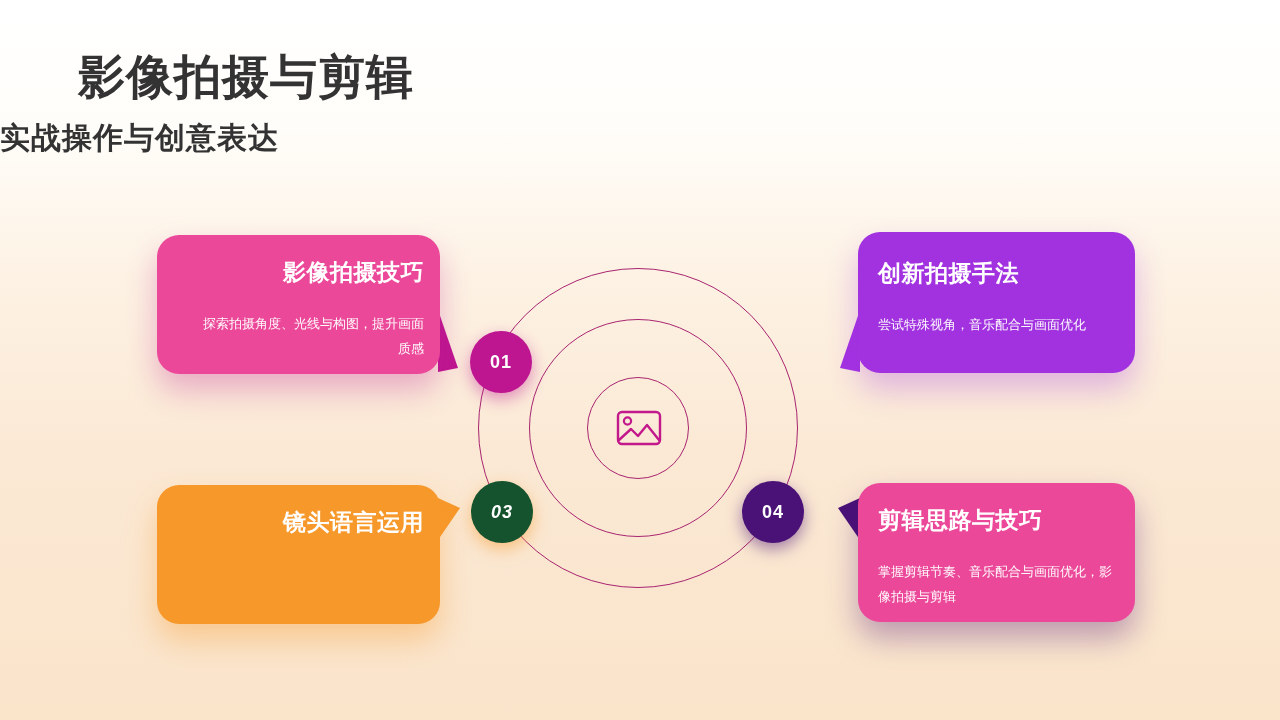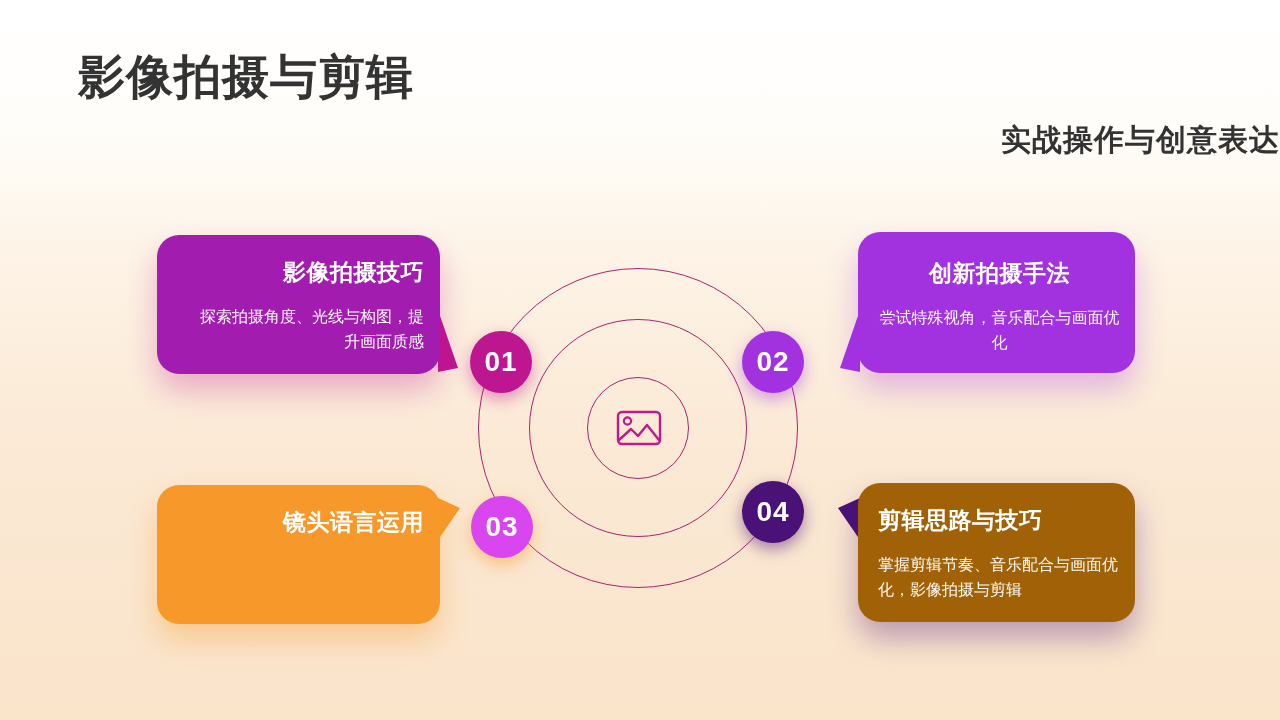--- a/index.html
+++ b/index.html
@@ -6,62 +6,62 @@
   body{
     width:1280px;height:720px;position:relative;overflow:hidden;
     font-family:"Liberation Sans","DejaVu Sans",sans-serif;
     background:linear-gradient(180deg,#ffffff 0%,#fffdf9 18%,#fdf2e4 38%,#fbe9d5 62%,#fae4ca 100%);
   }
   .page-title{
     position:absolute;left:78px;top:55px;
     font-size:47px;line-height:44px;font-weight:800;color:#333333;letter-spacing:1px;
   }
   .page-subtitle{
-    position:absolute;left:0;right:0;top:121px;text-align:right;
-    font-size:30px;line-height:38px;font-weight:800;color:#333333;letter-spacing:1px;
+    position:absolute;left:0;right:0;top:121px;text-align:left;
+    font-size:30px;line-height:38px;font-weight:800;color:#333333;letter-spacing:1px;font-family:Liberation Mono, monospace;
   }
   .diagram{position:absolute;left:0;top:0;width:1280px;height:720px;}
   .ring{
     position:absolute;border:1.6px solid #a82470;border-radius:50%;
     background:transparent;z-index:1;box-sizing:border-box;
   }
   .ring-outer{left:478px;top:268px;width:320px;height:320px;}
   .ring-middle{left:529px;top:319px;width:218px;height:218px;}
   .ring-inner{left:587px;top:377px;width:102px;height:102px;}
   .center-icon{position:absolute;left:616px;top:409px;z-index:2;}
   .card{
     position:absolute;border-radius:22px;color:#ffffff;z-index:3;box-sizing:border-box;
   }
   .card-title{font-size:23px;line-height:32px;font-weight:800;letter-spacing:0.5px;}
-  .card-body{font-size:16px;line-height:25px;margin-top:16px;font-weight:400;opacity:.97;}
-  .card1{left:157px;top:235px;width:283px;height:139px;background:#a21caf;
+  .card-body{font-size:13px;line-height:25px;margin-top:23px;font-weight:400;opacity:.97;}
+  .card1{left:157px;top:235px;width:283px;height:139px;background:#ec4899;
          padding:21px 16px 0 35px;text-align:right;
          box-shadow:0 16px 30px rgba(190,22,144,.30);}
   .card2{left:858px;top:232px;width:277px;height:141px;background:#a232e0;
-         padding:25px 14px 8px 20px;text-align:center;
+         padding:25px 14px 8px 20px;text-align:left;
          box-shadow:0 16px 30px rgba(162,50,224,.30);}
   .card3{left:157px;top:485px;width:283px;height:139px;background:#f7982a;
          padding:21px 16px 8px 35px;text-align:right;
          box-shadow:0 16px 30px rgba(247,152,42,.38);}
-  .card4{left:858px;top:483px;width:277px;height:139px;background:#a16207;
+  .card4{left:858px;top:483px;width:277px;height:139px;background:#ec4899;
          padding:21px 14px 16px 20px;text-align:left;
          box-shadow:0 16px 30px rgba(74,18,119,.35);}
   .tail{position:absolute;z-index:2;}
   .tail1{left:438px;top:310px;}
   .tail2{left:836px;top:310px;}
   .tail3{left:438px;top:492px;}
   .tail4{left:836px;top:492px;}
   .badge{
     position:absolute;width:62px;height:62px;border-radius:50%;z-index:4;
     display:flex;align-items:center;justify-content:center;
-    color:#ffffff;font-size:28px;font-weight:800;letter-spacing:1px;
+    color:#ffffff;font-size:18px;font-weight:800;letter-spacing:1px;
   }
   .badge1{left:470px;top:331px;background:#be1690;box-shadow:0 6px 16px rgba(190,22,144,.45);}
   .badge2{left:742px;top:331px;background:#a232e0;box-shadow:0 6px 16px rgba(162,50,224,.45);}
-  .badge3{left:471px;top:496px;background:#d946ef;box-shadow:0 6px 16px rgba(247,152,42,.5);}
+  .badge3{left:471px;top:481px;background:#14532d;box-shadow:0 6px 16px rgba(247,152,42,.5);font-style:italic;}
   .badge4{left:742px;top:481px;background:#4a1277;box-shadow:0 6px 16px rgba(74,18,119,.5);text-align:center;}
 </style>
 </head>
 <body>
 
 <div class="page-title">影像拍摄与剪辑</div>
 <div class="page-subtitle">实战操作与创意表达</div>
 
 <div class="diagram">
 
@@ -98,17 +98,16 @@
   </div>
   <div class="card card3">
     <div class="card-title">镜头语言运用</div>
   </div>
   <div class="card card4">
     <div class="card-title">剪辑思路与技巧</div>
     <div class="card-body">掌握剪辑节奏、音乐配合与画面优化，影像拍摄与剪辑</div>
   </div>
 
   <div class="badge badge1">01</div>
-  <div class="badge badge2">02</div>
   <div class="badge badge3">03</div>
   <div class="badge badge4">04</div>
 
 </div>
 
 </body></html>

